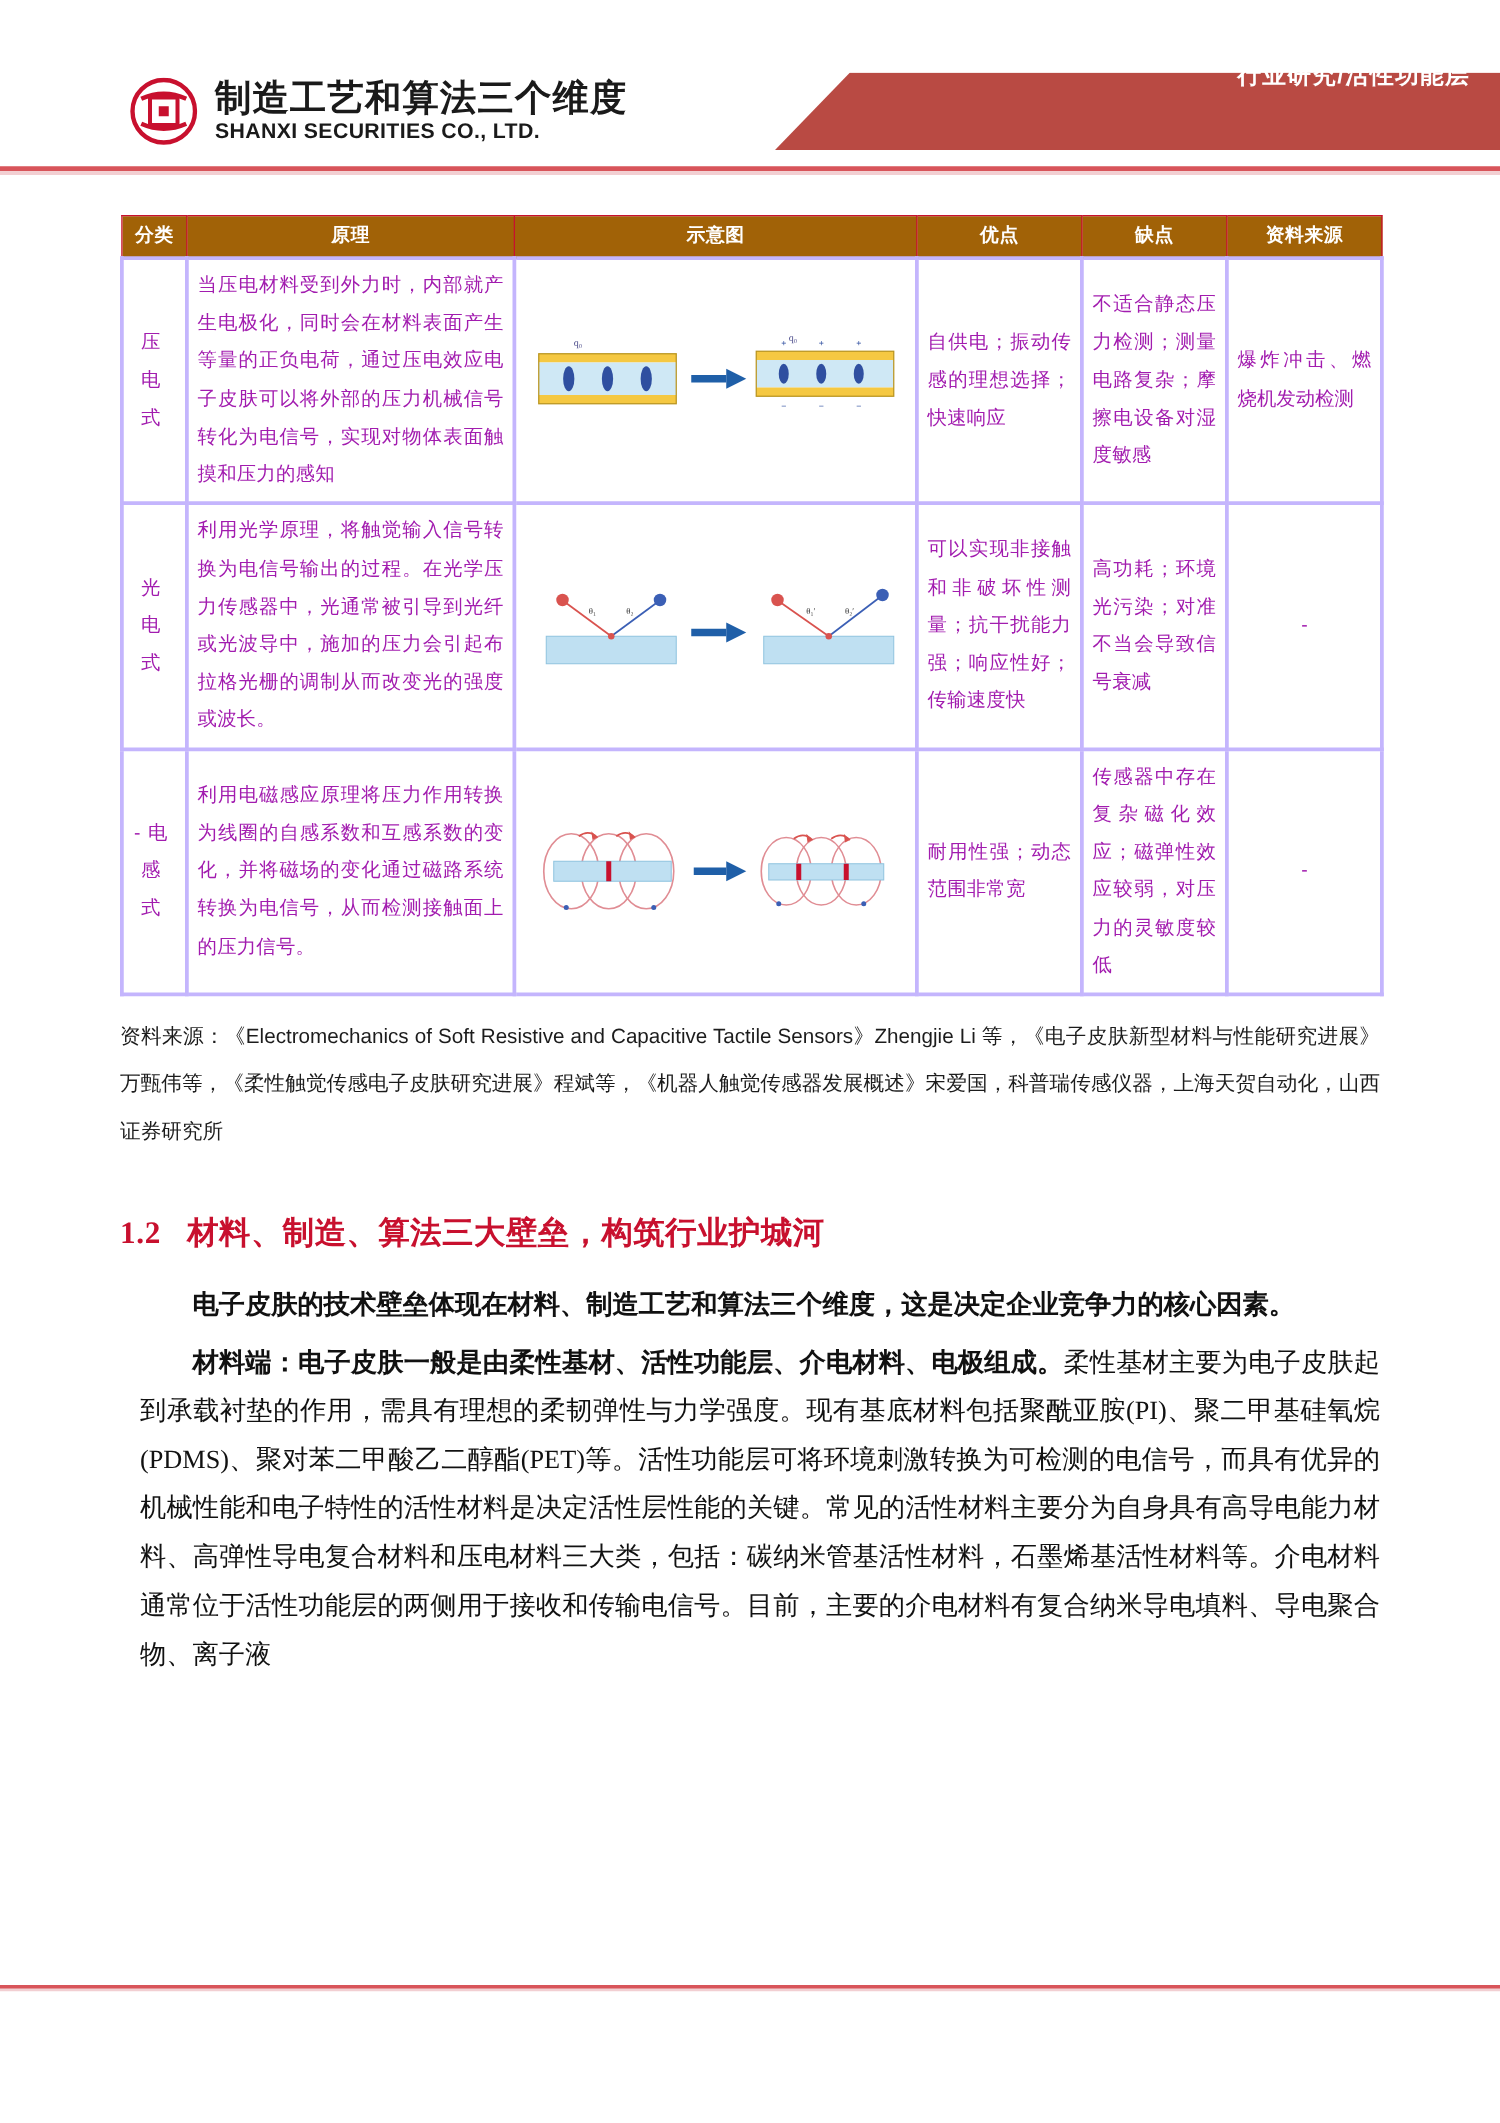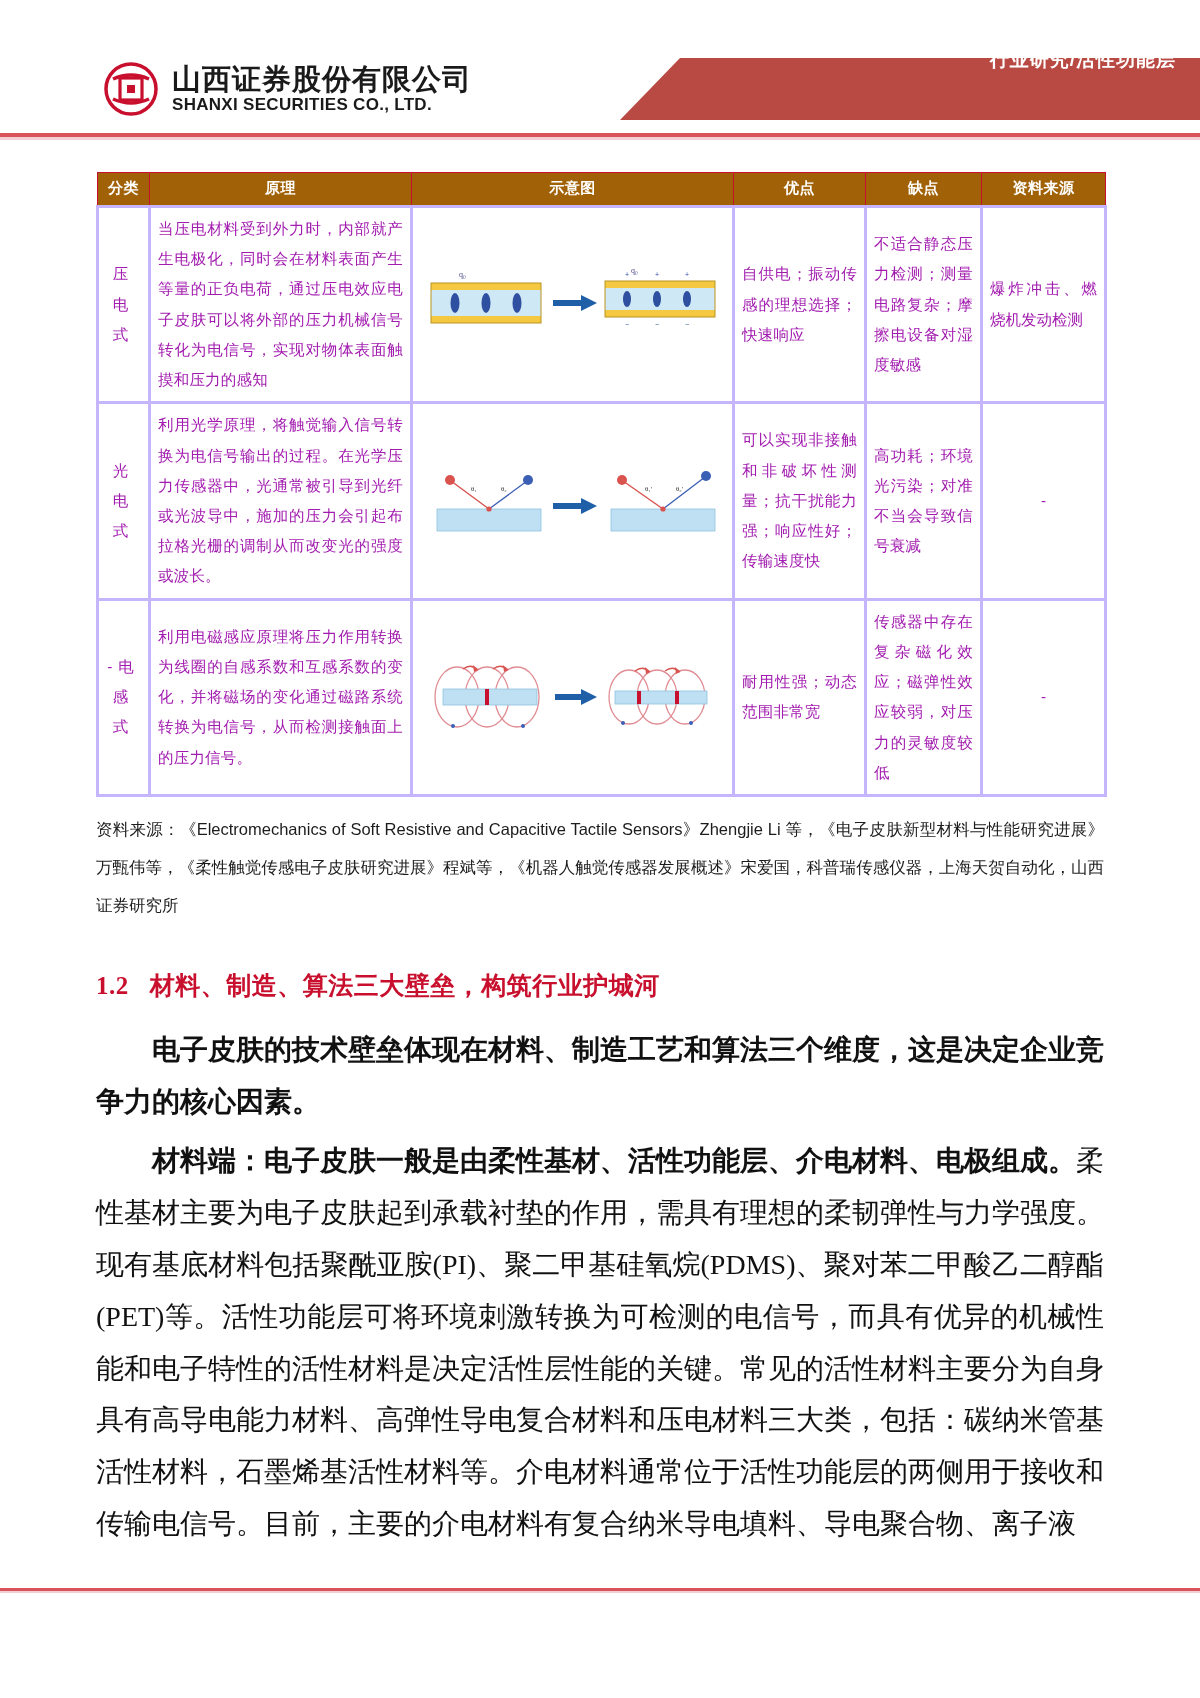--- a/index.html
+++ b/index.html
@@ -192,26 +192,27 @@
   }
   .sec-heading .num {
     font-family: "Liberation Serif", serif;
     margin-right: 21px;
   }
 
   
   .body-p {
     margin-top: 22px;
     font-family: "Liberation Serif", "DejaVu Serif", serif;
-    font-size: 28px;
+    font-size: 21px;
     line-height: 1.85;
     color: #111;
     text-align: justify;
     text-align-last: left;
     text-indent: 2em;
+    margin-left: 16px;
   }
   .body-p.tight { margin-top: 8px; }
   .body-p b { font-weight: bold; }
 
   
   .footer-rule {
     position: absolute;
     left: 0;
     top: 1588px;
     width: 1200px;
@@ -273,21 +274,21 @@
     <span class="logo-mark">
       <svg viewBox="0 0 54 54" width="54" height="54" aria-hidden="true">
         <circle cx="27" cy="27" r="25" fill="none" stroke="#c8102e" stroke-width="3.5"></circle>
         <path d="M9 17 Q27 9 45 17" fill="none" stroke="#c8102e" stroke-width="3.5"></path>
         <path d="M9 37 Q27 45 45 37" fill="none" stroke="#c8102e" stroke-width="3.5"></path>
         <rect x="16" y="16" width="22" height="22" fill="none" stroke="#c8102e" stroke-width="3.2"></rect>
         <rect x="23" y="23" width="8" height="8" fill="#c8102e"></rect>
       </svg>
     </span>
     <span class="logo-names">
-      <span class="logo-cn">山西证券股份有限公司</span>
+      <span class="logo-cn">制造工艺和算法三个维度</span>
       <span class="logo-en">SHANXI SECURITIES CO., LTD.</span>
     </span>
   </div>
 
   <div class="header-rule"></div>
   <div class="header-rule-soft"></div>
 </div>
 
 <div class="content">
 

